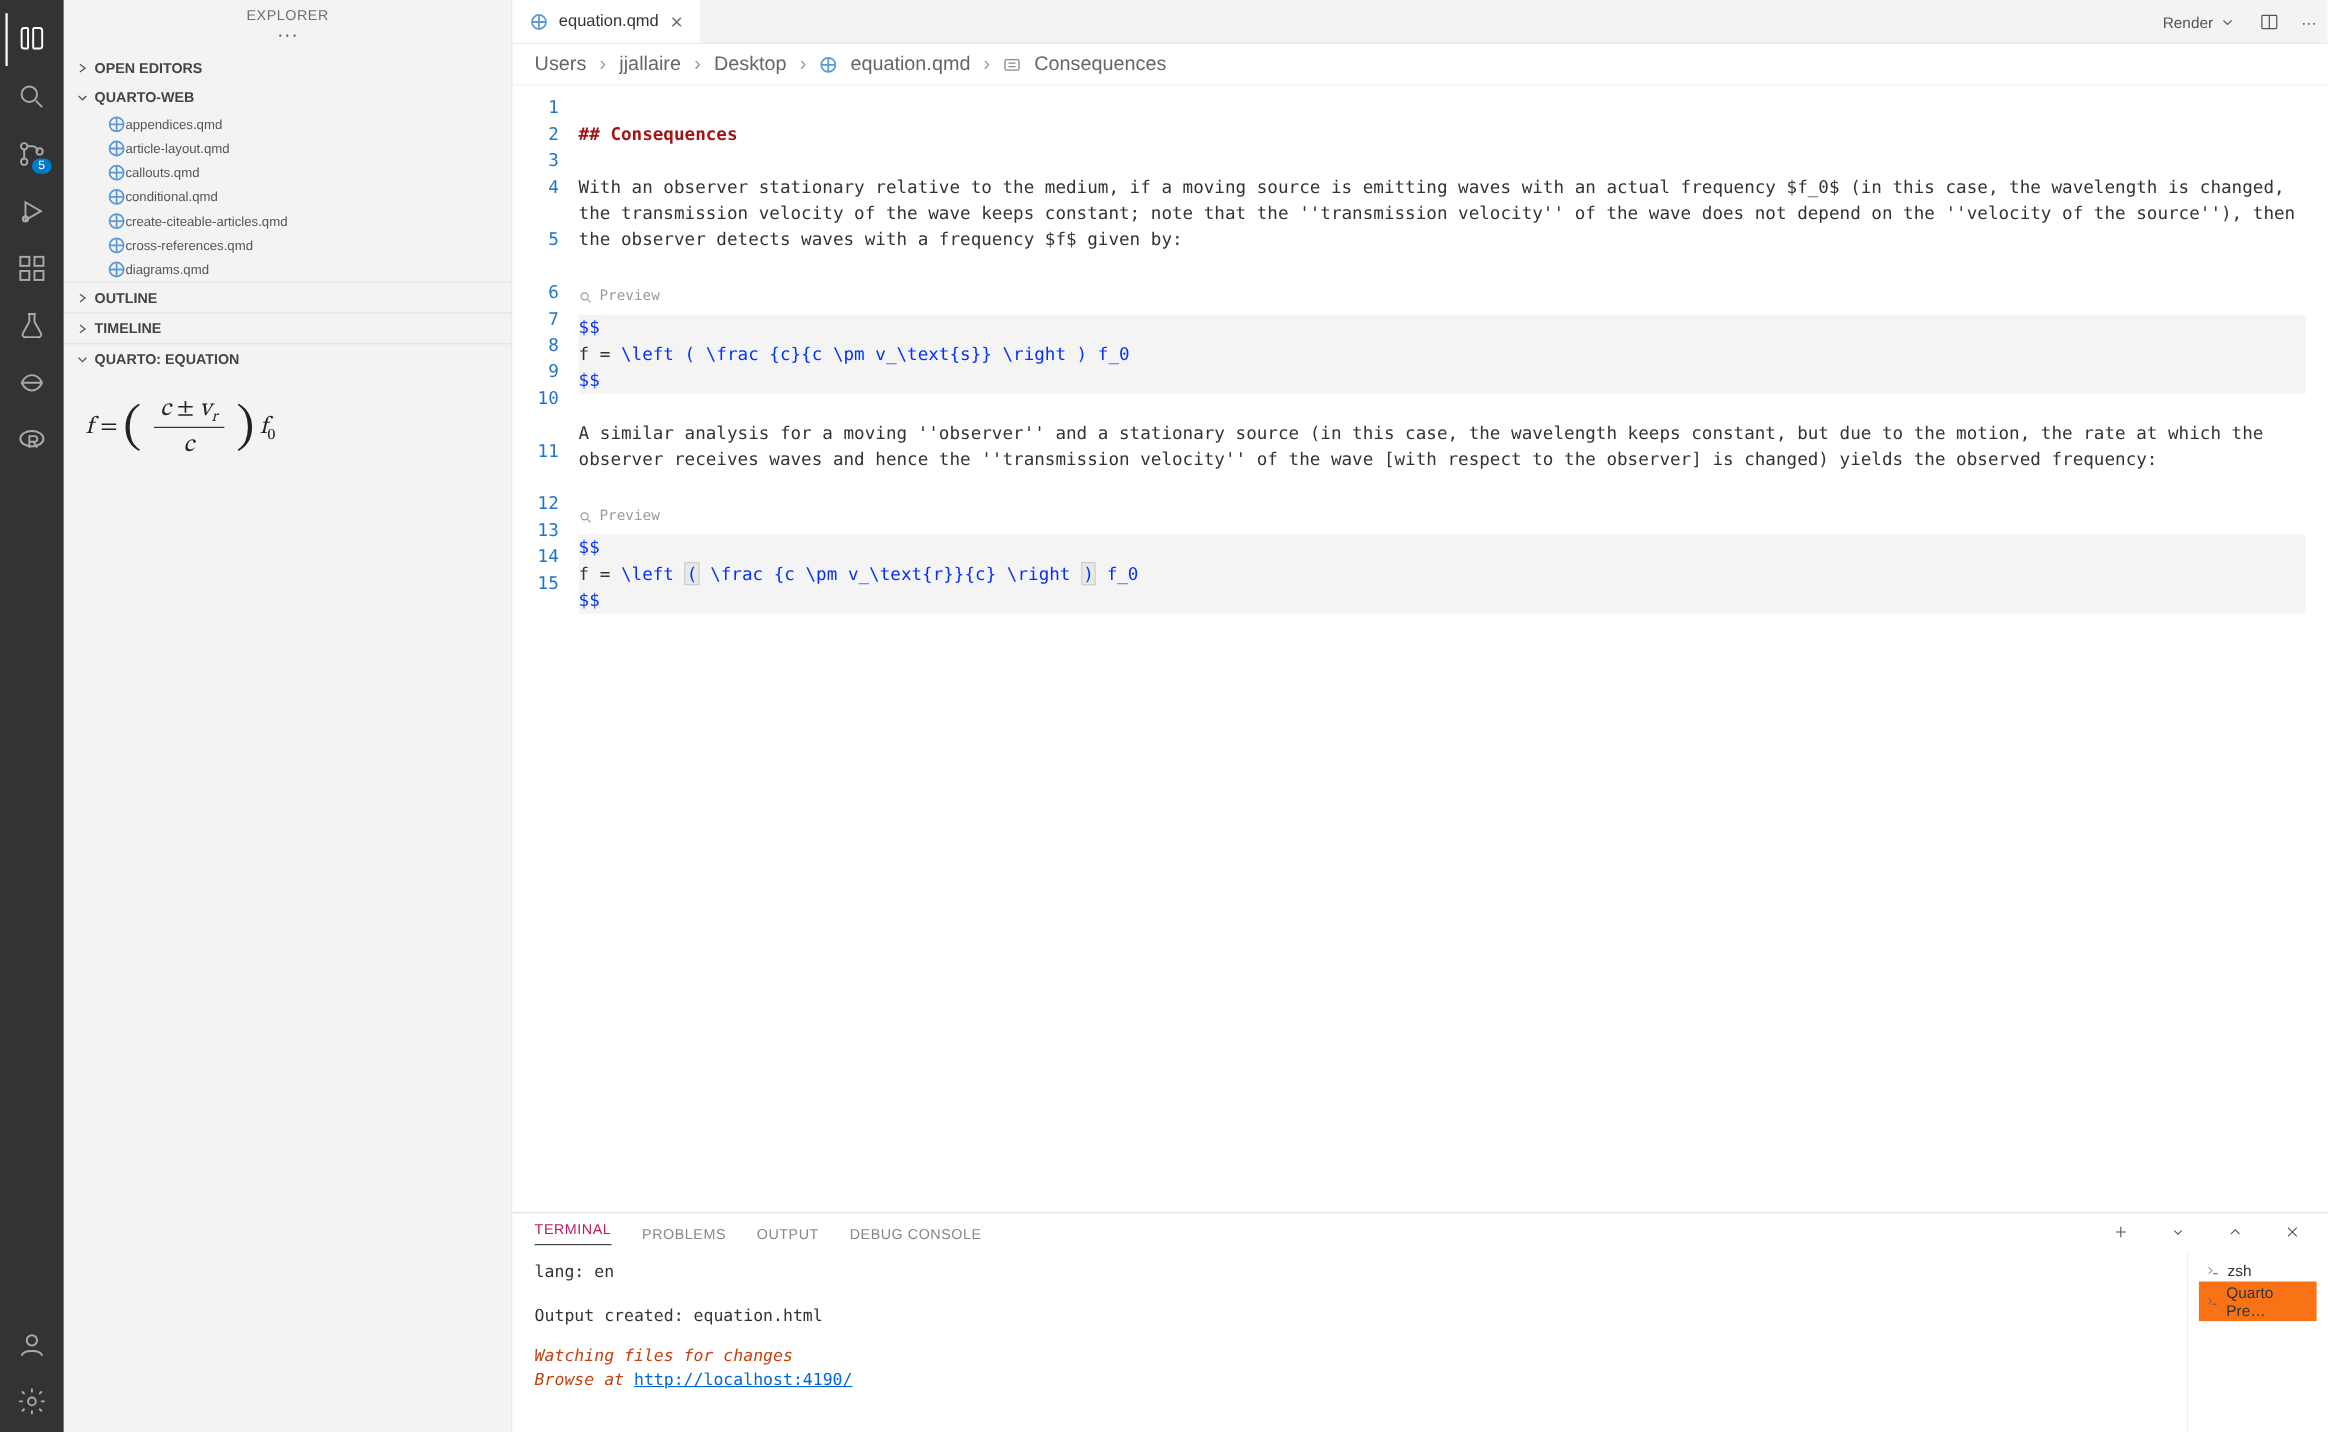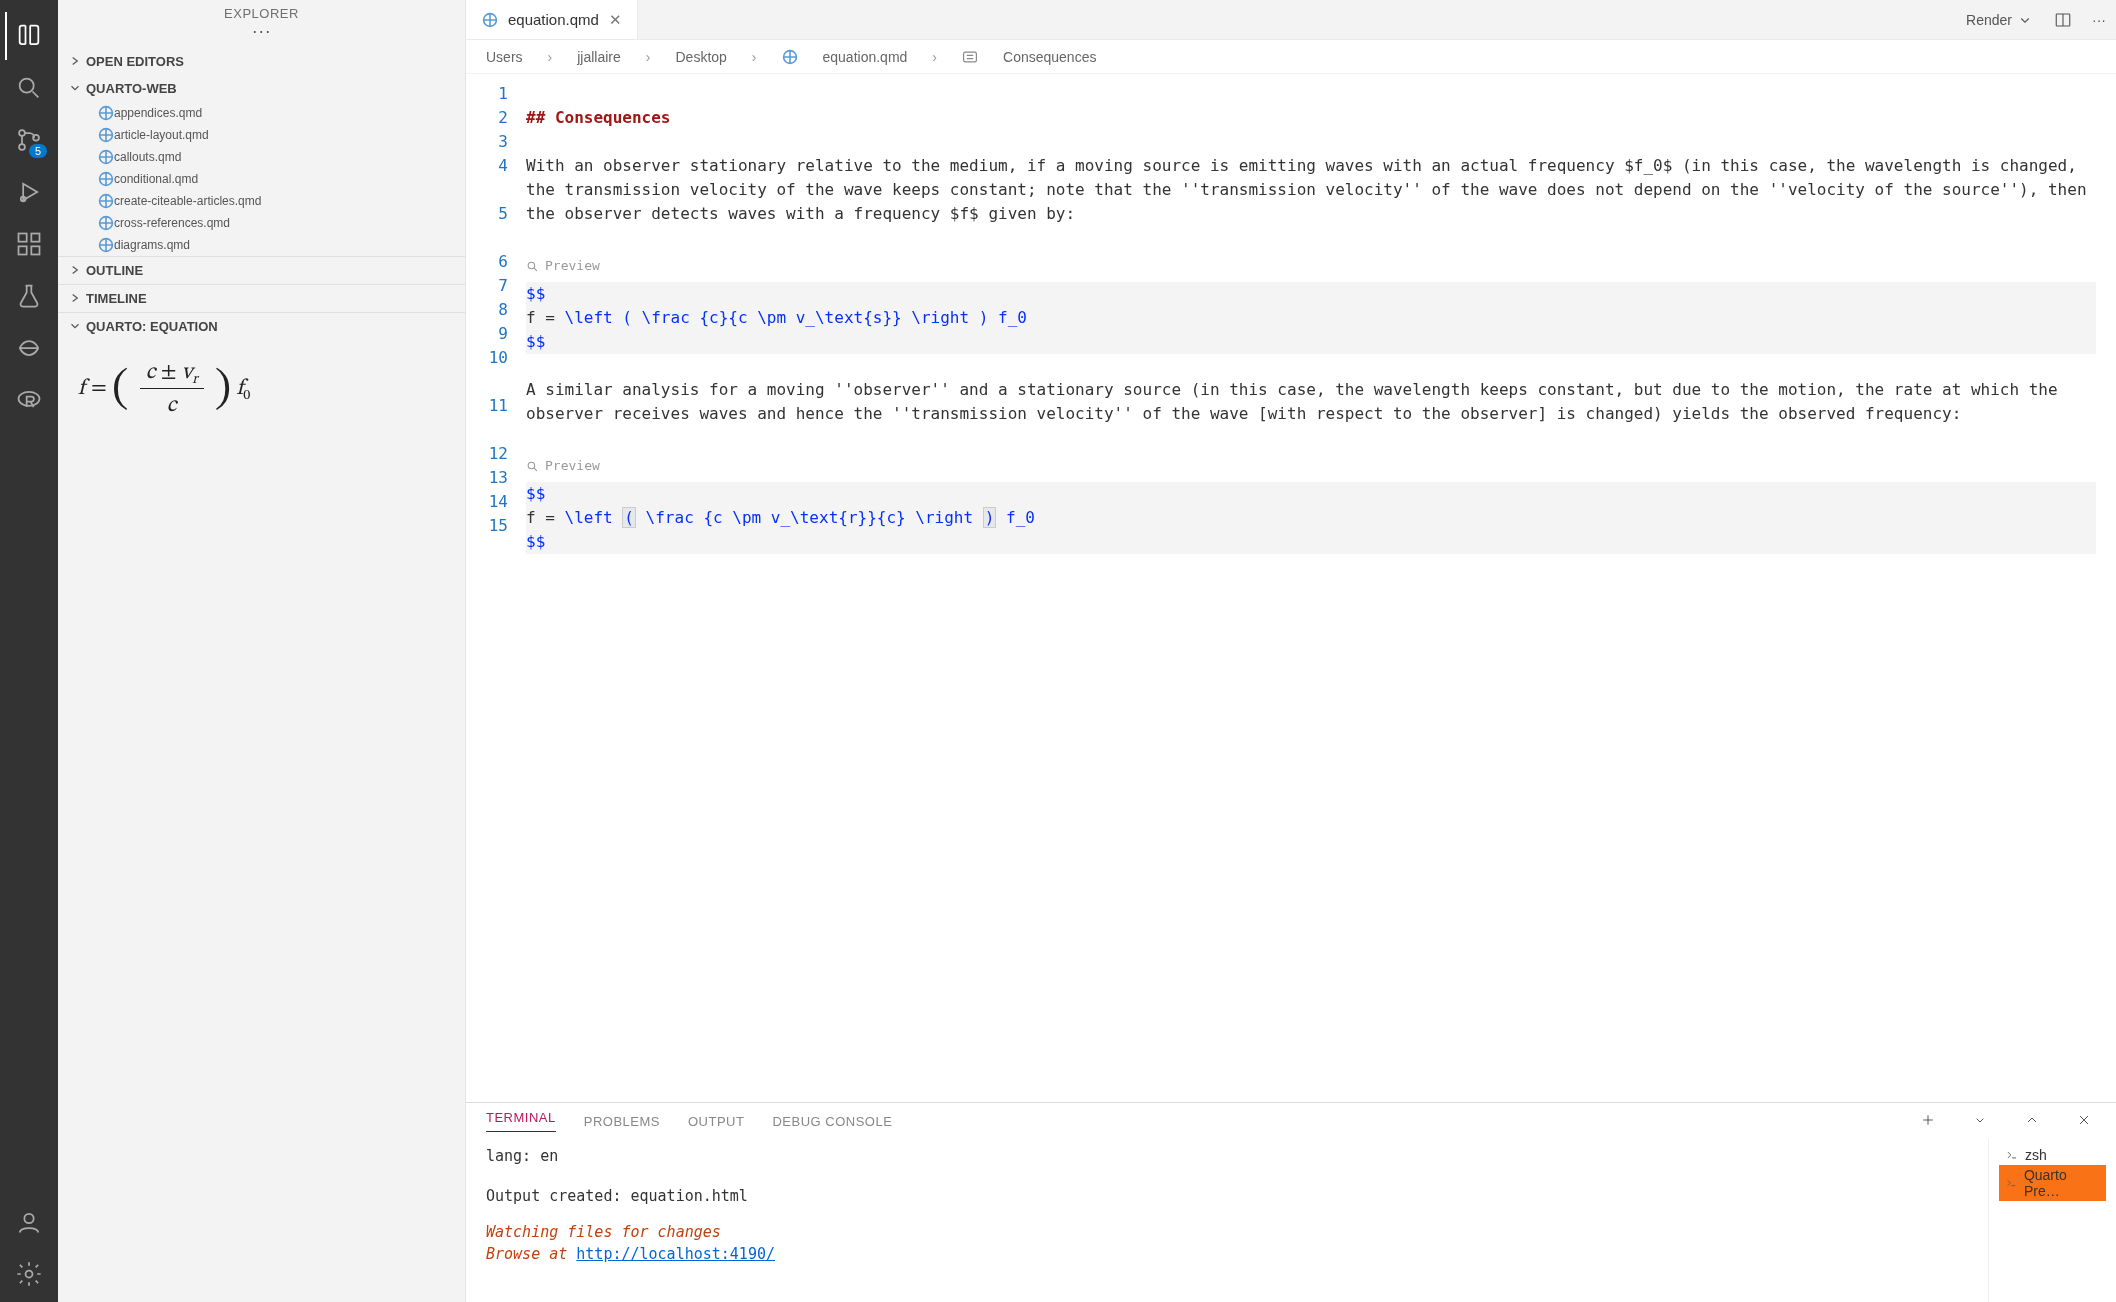--- a/index.html
+++ b/index.html
@@ -12,21 +12,21 @@
   .activity-bar .ab-item svg { width:28px; height:28px; stroke:#aaa; fill:none; stroke-width:1.5; }
   .activity-bar .ab-item.active svg { stroke:#fff; }
   .activity-bar .ab-item.active::before { content:""; position:absolute; left:0; top:0; bottom:0; width:2px; background:#fff;}
   .activity-bar .badge { position:absolute; bottom:6px; right:6px; background:#007acc; color:#fff; font-size:11px; border-radius:10px; padding:1px 6px; }
   .activity-bar .spacer { flex:1; }
 
   
   .sidebar { width: 408px; background:#f3f3f3; border-right:1px solid #e4e4e4; display:flex; flex-direction:column; }
   .sidebar-title { display:flex; justify-content:space-between; align-items:center; padding:6px 18px; font-size:13px; color:#6f6f6f; letter-spacing:0.5px;flex-direction:column; }
   .sidebar-title .dots { font-size:18px; color:#555; cursor:pointer; padding:0 4px;}
-  .section-header { display:flex; align-items:flex-start; padding:6px 10px; font-size:13px; font-weight:700; color:#444; cursor:pointer; gap:4px;}
+  .section-header { display:flex; align-items:flex-end; padding:6px 10px; font-size:13px; font-weight:700; color:#444; cursor:pointer; gap:4px;}
   .section-header svg { width:14px; height:14px; stroke:#555; fill:none; stroke-width:2;}
   .file-list { padding-left:24px; }
   .file-item { display:flex; align-items:center; gap:0; padding:3px 12px 3px 16px; font-size:12px; color:#555; cursor:pointer;text-align:center;}
   .quarto-icon { width:16px;height:16px; display:inline-block;}
   .quarto-icon svg{width:16px;height:16px;}
   .eq-preview { padding:18px 20px; font-family: "STIX Two Math","Cambria Math",serif; font-size:22px; font-style:italic; color:#222;}
   .eq-preview .f-nonit{ font-style:normal;}
   .eq-frac{ display:inline-block; vertical-align:middle; text-align:center; margin:0 6px;}
   .eq-frac .num{ display:block; border-bottom:1.5px solid #222; padding:0 6px;}
   .eq-frac .den{ display:block; padding-top:2px;}
@@ -35,21 +35,21 @@
 
   
   .main { flex:1; display:flex; flex-direction:column; background:#ffffff; min-width:0;}
   .tab-bar { display:flex; align-items:center; background:#f3f3f3; height:40px; border-bottom:1px solid #eaeaea; }
   .tab { display:flex; align-items:center; gap:10px; background:#ffffff; padding:0 16px; height:100%; border-right:1px solid #eaeaea; font-size:15px; color:#333;}
   .tab .close { color:#777; cursor:pointer;}
   .tab-bar .tb-spacer{flex:1;}
   .tb-action{ padding:0 10px; color:#555; font-size:14px; cursor:pointer; display:flex; align-items:center; gap:4px;}
   .tb-action svg{width:18px;height:18px;stroke:#555;fill:none;stroke-width:1.5;}
 
-  .breadcrumb { display:flex; align-items:center; gap:25px; padding:8px 20px; font-size:14px; color:#666; border-bottom:1px solid #f2f2f2;}
+  .breadcrumb { display:flex; align-items:center; gap:12px; padding:8px 20px; font-size:18px; color:#666; border-bottom:1px solid #f2f2f2;}
   .breadcrumb .sep{ color:#999;}
   .breadcrumb .bc-icon svg{width:16px;height:16px; vertical-align:middle;}
 
   .editor { flex:1; display:flex; font-family: "SF Mono", Menlo, Consolas, monospace; font-size:16px; overflow:auto; background:#fff;}
   .gutter { width:60px; text-align:right; padding:8px 18px 8px 0; color:#2076c4; user-select:none; line-height:24px;}
   .gutter div{height:24px;}
   .code { flex:1; padding:8px 20px 20px 0; line-height:24px;}
   .code-line{ min-height:24px; white-space:pre-wrap; word-break:break-word;}
   .code .red{ color:#a31515; font-weight:600;}
   .code .blue{ color:#0431fa;}

